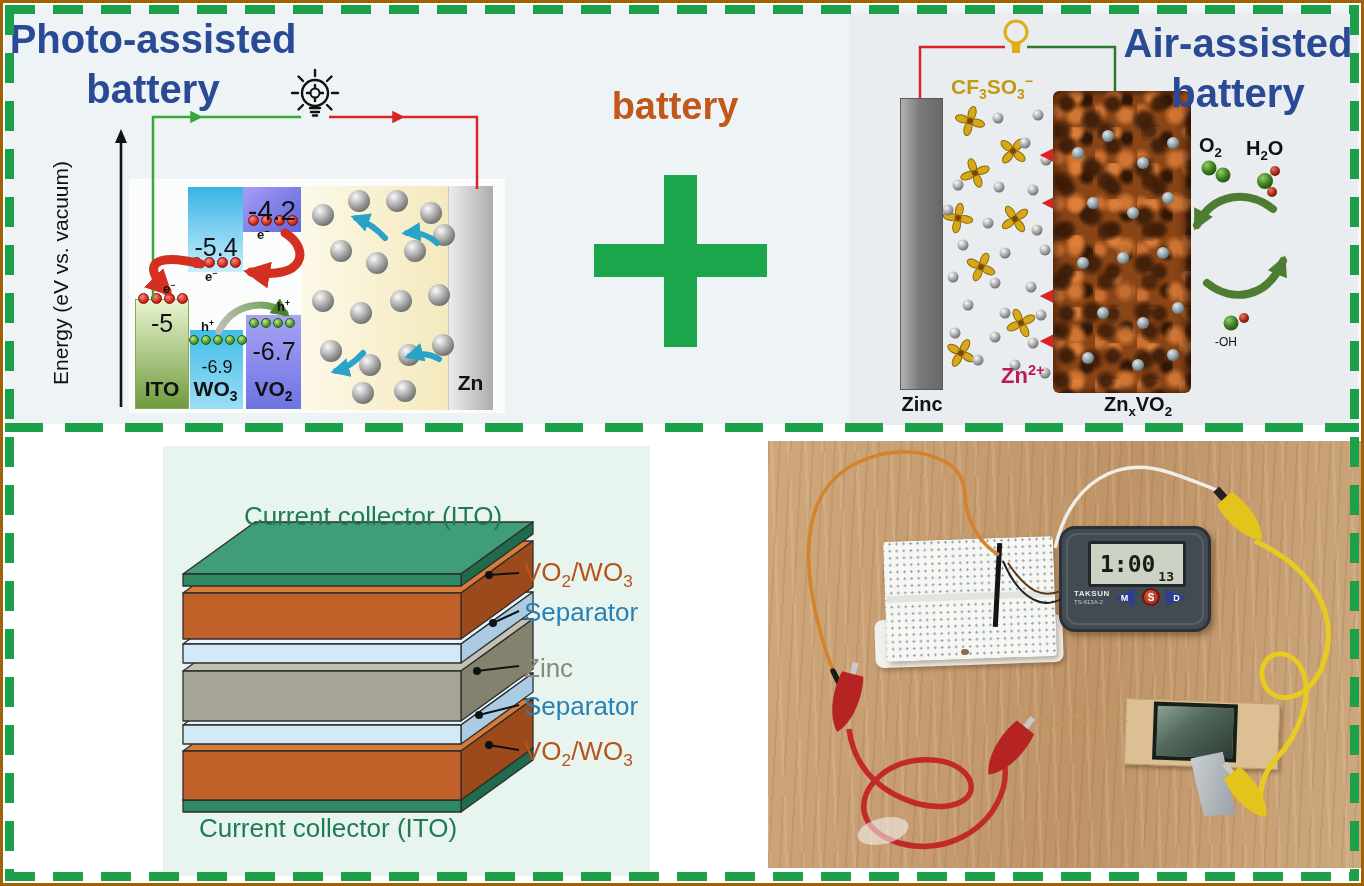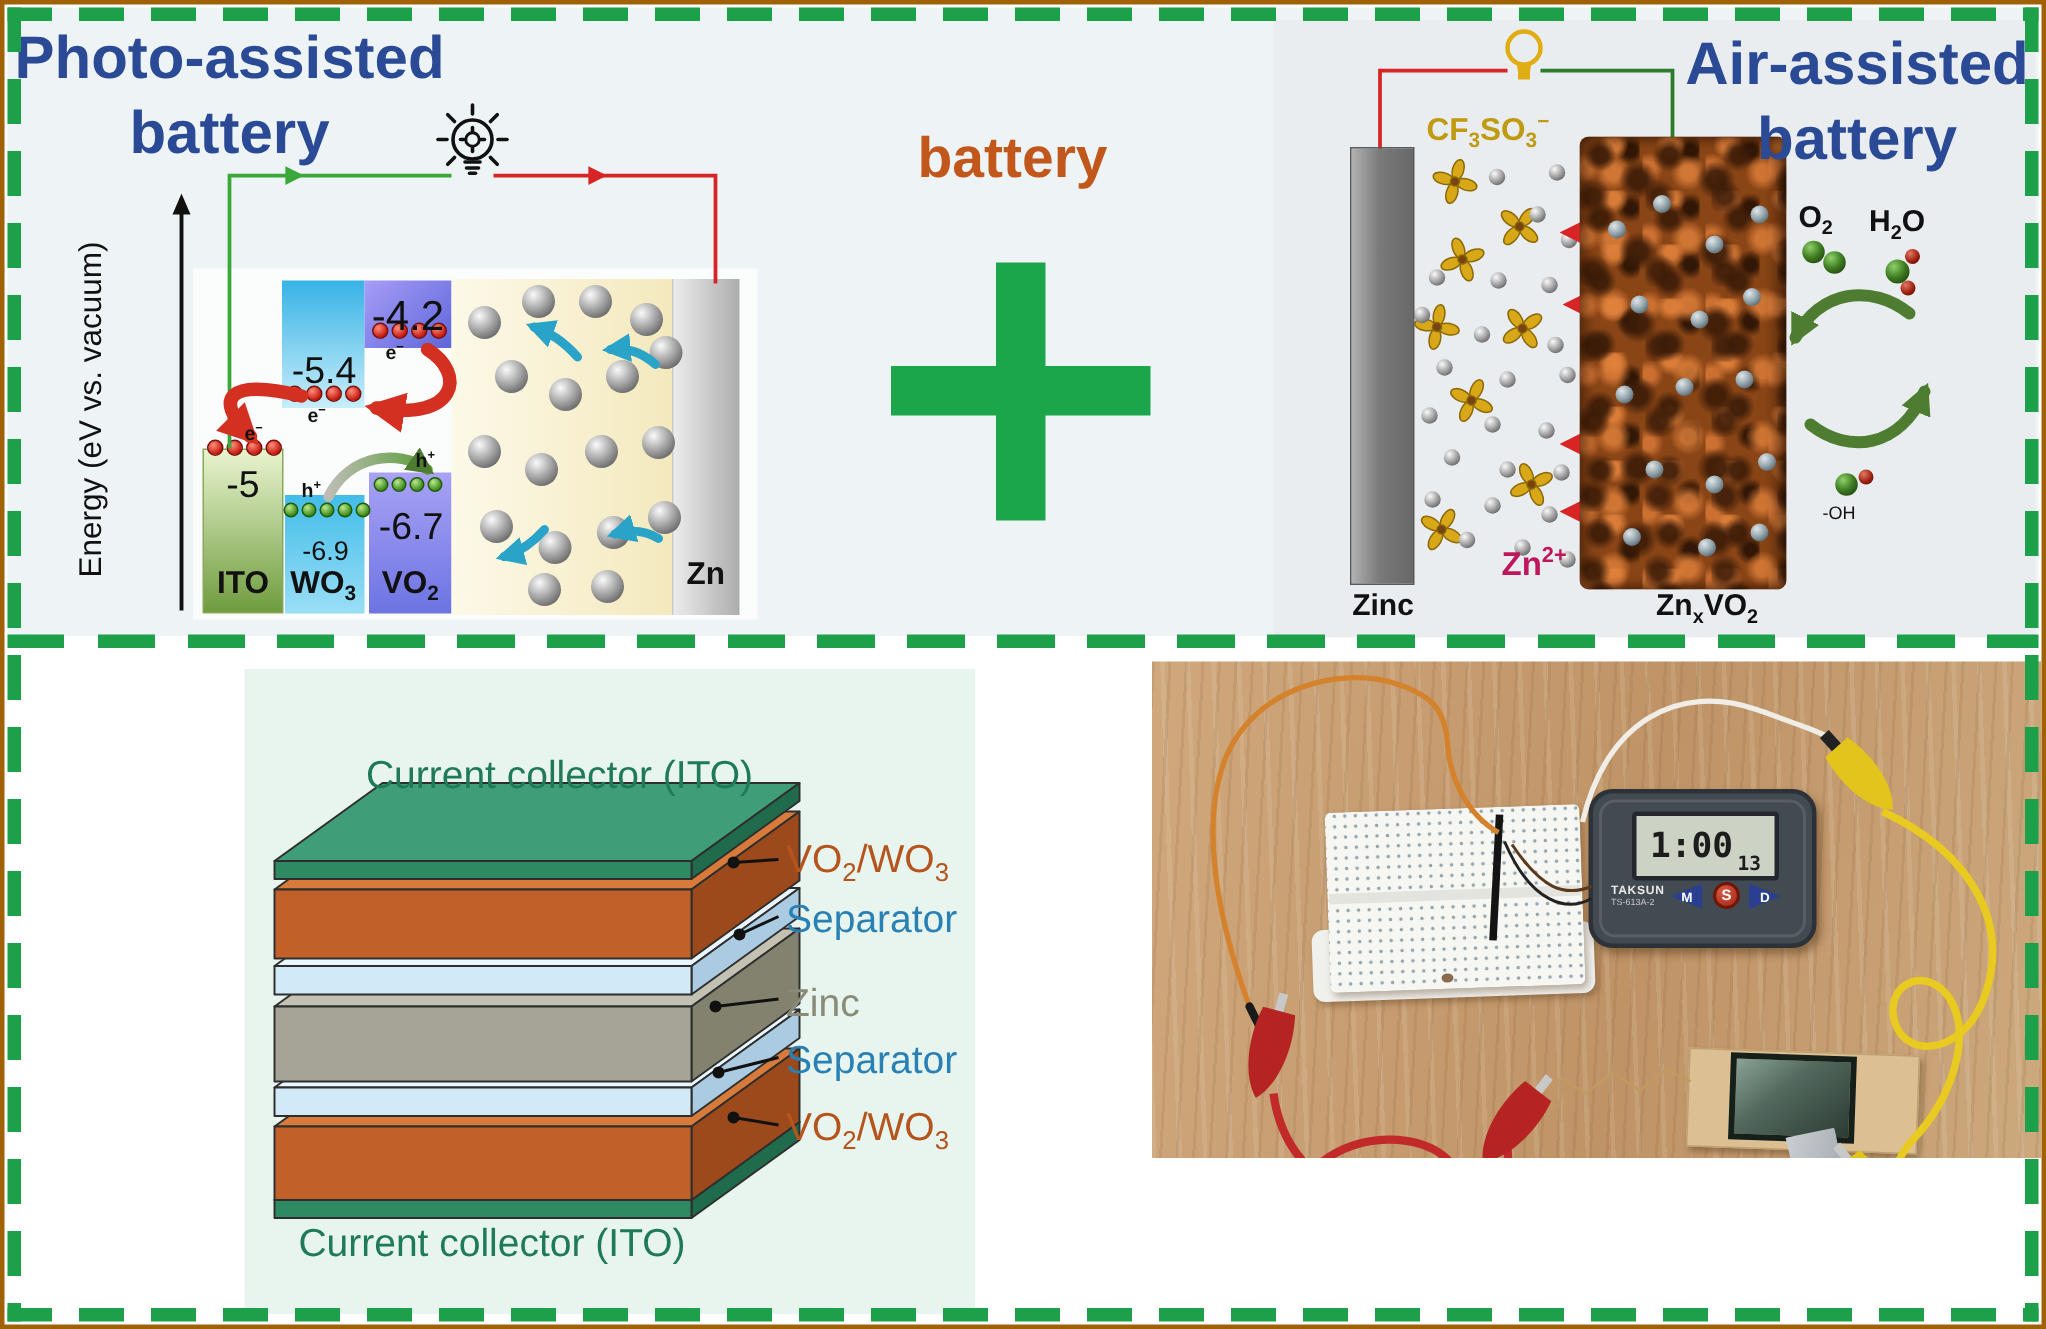--- a/index.html
+++ b/index.html
@@ -456,21 +456,21 @@
     </g>
   </svg>
   <div class="t center" style="left:225px;top:498px;width:290px;font-size:26px;color:#1f7a58;">Current collector (ITO)</div>
   <div class="t" style="left:521px;top:554px;font-size:26px;color:#b5541c;"><span>VO</span><sub>2</sub><span>/WO</span><sub>3</sub></div>
   <div class="t" style="left:521px;top:594px;font-size:26px;color:#2980b5;">Separator</div>
   <div class="t" style="left:521px;top:650px;font-size:26px;color:#8a8a78;">Zinc</div>
   <div class="t" style="left:521px;top:688px;font-size:26px;color:#2980b5;">Separator</div>
   <div class="t" style="left:521px;top:733px;font-size:26px;color:#b5541c;"><span>VO</span><sub>2</sub><span>/WO</span><sub>3</sub></div>
   <div class="t center" style="left:185px;top:810px;width:280px;font-size:26px;color:#1f7a58;">Current collector (ITO)</div>
 
-  <div class="abs wood" style="left:765px;top:438px;width:593px;height:331px;overflow:hidden;text-decoration:underline;">
+  <div class="abs wood" style="left:765px;top:438px;width:593px;height:427px;overflow:hidden;text-decoration:underline;">
 
     <div class="abs" style="left:107px;top:176px;width:188px;height:48px;background:#f0f0ec;border-radius:8px;transform:rotate(-2deg);box-shadow:2px 3px 4px rgba(80,50,20,.35);"></div>
     <div class="abs" style="left:117px;top:98px;width:170px;height:120px;background:#f6f6f3;border-radius:4px;transform:rotate(-2deg);box-shadow:2px 3px 5px rgba(80,50,20,.35);
         background-image:radial-gradient(circle,#96a6ae 1px,rgba(0,0,0,0) 1.4px);background-size:7px 7px;background-position:3px 6px;"></div>
     <div class="abs" style="left:118px;top:152px;width:168px;height:7px;background:#e4e4df;transform:rotate(-2deg);"></div>
     <div class="abs" style="left:227px;top:102px;width:5px;height:84px;background:#141414;transform:rotate(3deg);"></div>
     <div class="abs" style="left:193px;top:208px;width:8px;height:6px;background:#8a6a4a;border-radius:50%;"></div>
 
     <div class="abs" style="left:291px;top:85px;width:146px;height:100px;background:#424a52;border:3px solid #2c3238;border-radius:16px;box-shadow:3px 4px 6px rgba(70,45,18,.45);">
       <div class="abs" style="left:4px;top:4px;right:4px;bottom:4px;border:2px solid #565e66;border-radius:11px;"></div>

